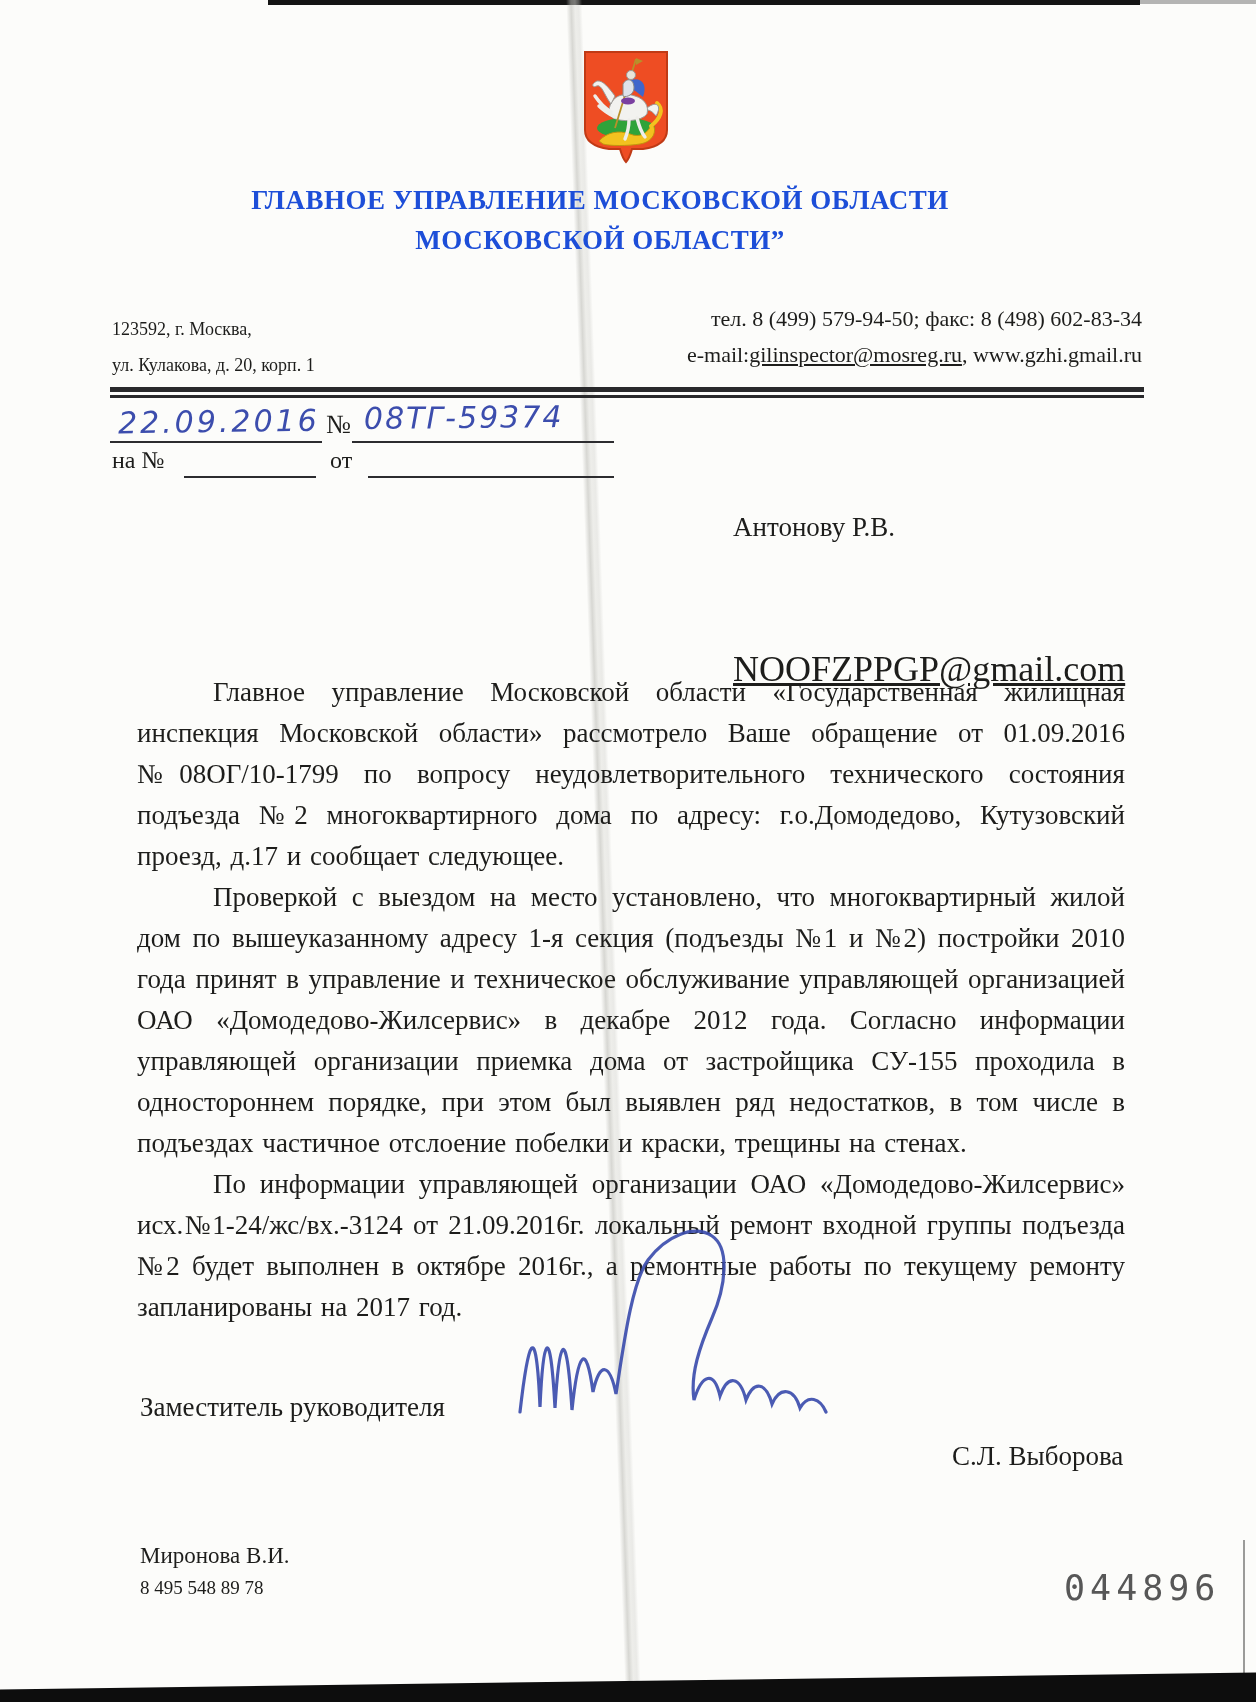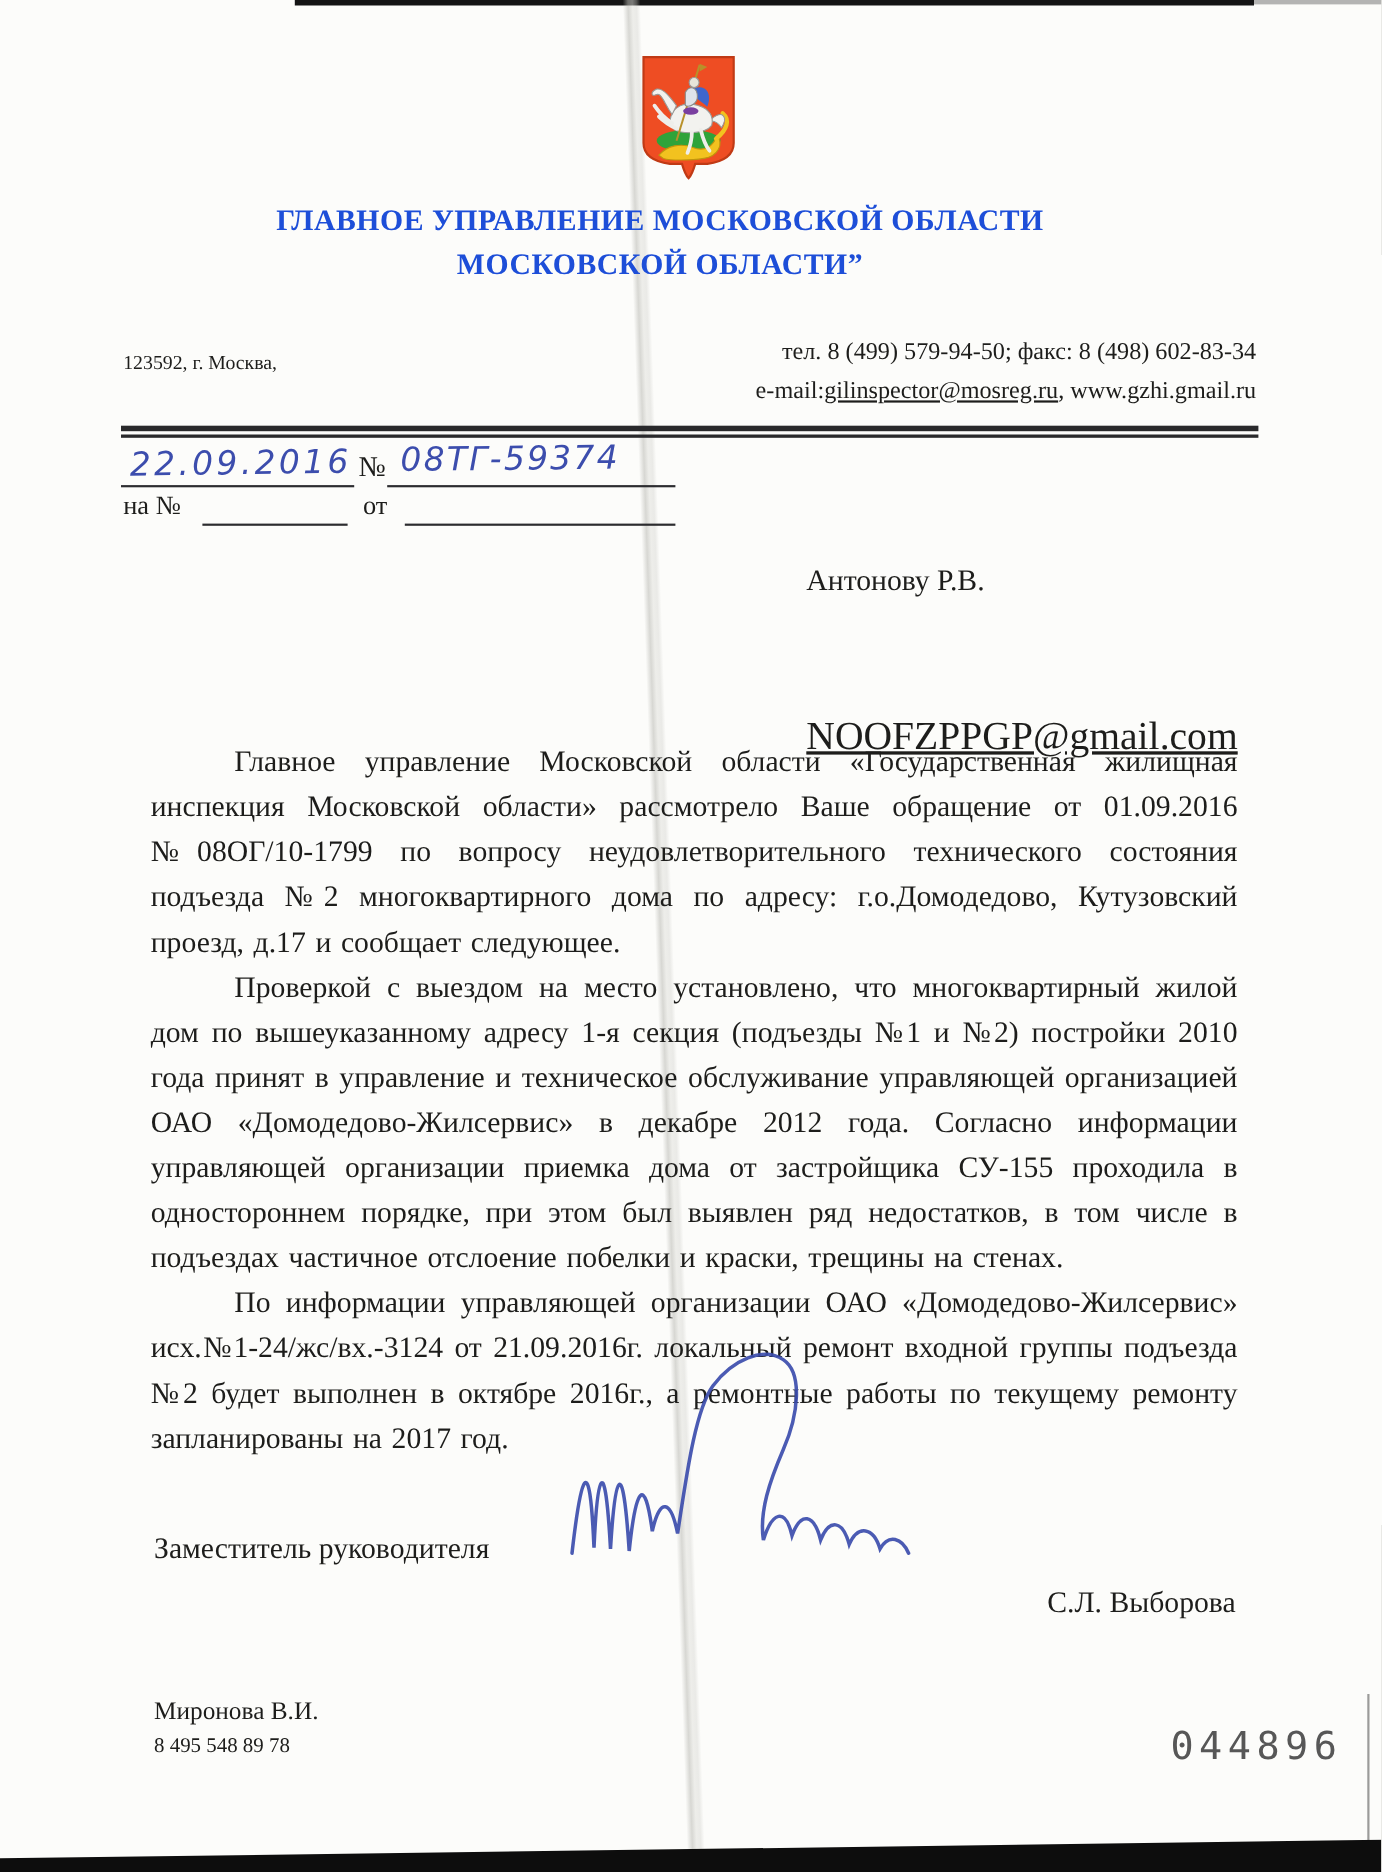--- a/index.html
+++ b/index.html
@@ -107,20 +107,21 @@
     <circle cx="50" cy="27" r="4.5" fill="#e8e4da" stroke="#999" stroke-width="1"></circle>
   </svg>
 
   <div class="header-block">
     <span class="header-line">ГЛАВНОЕ УПРАВЛЕНИЕ МОСКОВСКОЙ ОБЛАСТИ</span>
     <span class="header-line">МОСКОВСКОЙ ОБЛАСТИ”</span>
   </div>
 
   <div class="addr-col">
     <div>123592, г. Москва,</div>
+    <div>ул. Кулакова, д. 20, корп. 1</div>
   </div>
   <div class="contact-col">
     <div>тел. 8 (499) 579-94-50; факс: 8 (498) 602-83-34</div>
     <div><span>e-mail:</span><span class="ulink">gilinspector@mosreg.ru</span><span>, </span><span>www.gzhi.gmail.ru</span></div>
   </div>
 
   <div class="rule-a"></div>
   <div class="rule-b"></div>
 
   <div class="hw hw-date">22.09.2016</div>

